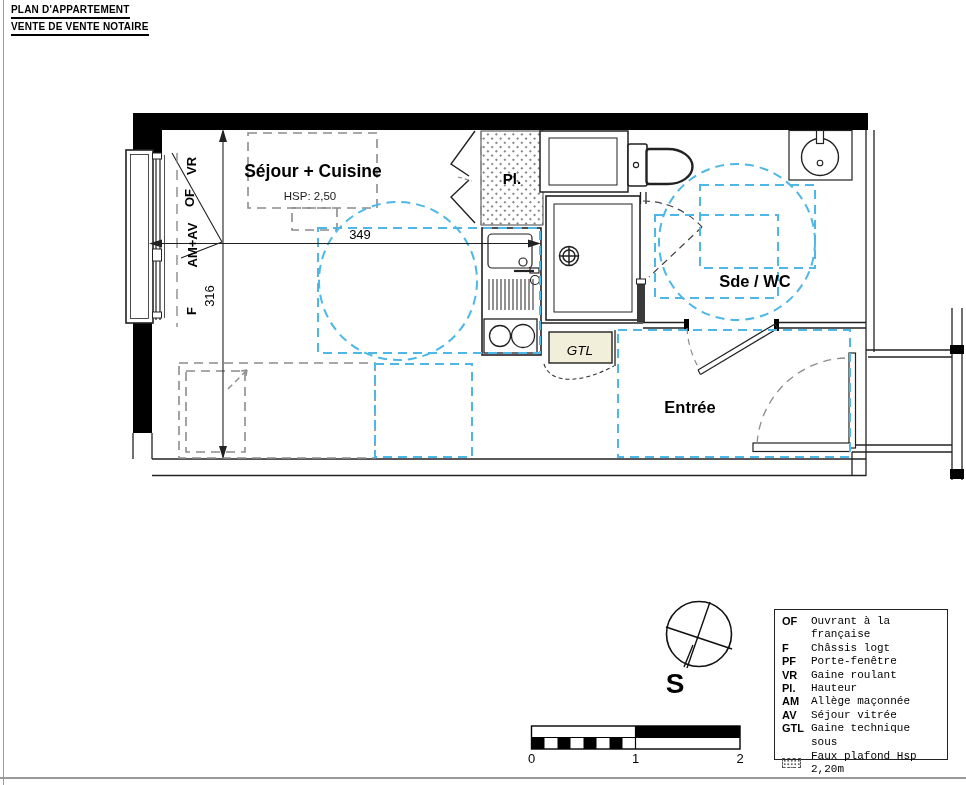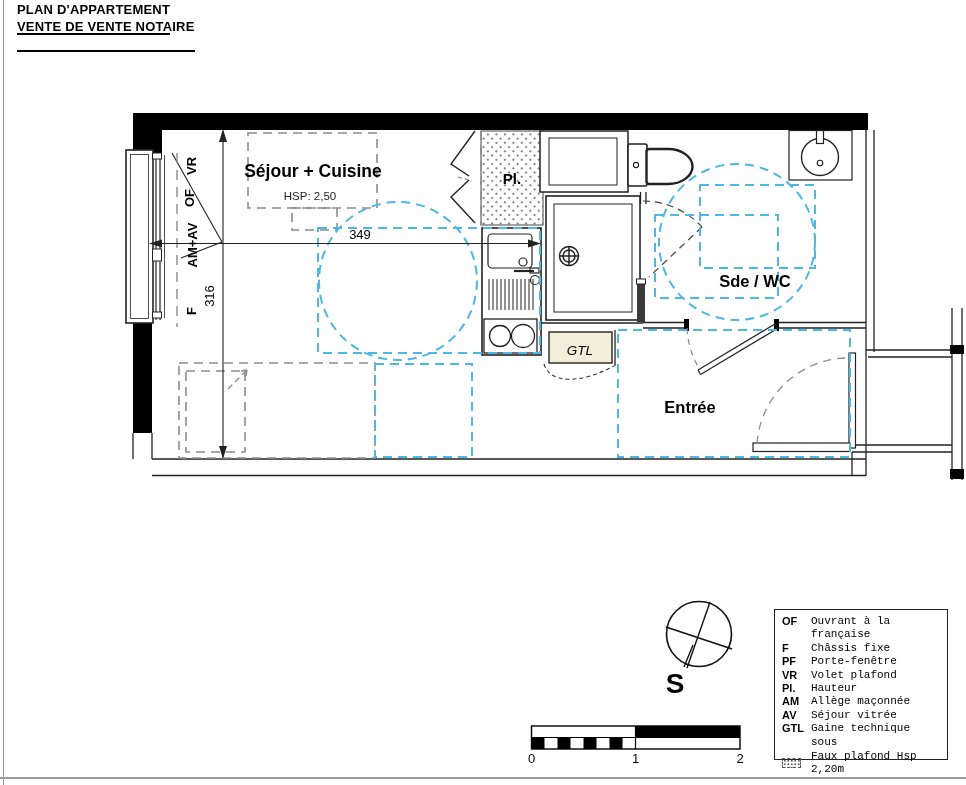--- a/index.html
+++ b/index.html
@@ -1,20 +1,20 @@
 <!DOCTYPE html>
 <html style="--accessibility-blue: #4db8e8; --gtl-fill: #f1efd9; --dash-gray: #8c8c8c;"><head>
 <meta charset="utf-8">
 <style>
   html,body{margin:0;padding:0;background:#ffffff;}
   body{width:966px;height:785px;position:relative;overflow:hidden;
        font-family:"Liberation Sans", sans-serif;color:#000;}
   svg{position:absolute;left:0;top:0;}
-  .page-title{position:absolute;left:17px;font-weight:bold;font-size:13px;
-      letter-spacing:.2px;border-bottom:2px solid #000;padding-bottom:16px;
+  .page-title{position:absolute;left:11px;font-weight:bold;font-size:10px;
+      letter-spacing:.2px;border-bottom:2px solid #000;padding-bottom:0px;
       display:inline-block;line-height:14px;}
   #title1{top:3px;}
   #title2{top:20px;}
   .legend{position:absolute;left:774px;top:609px;width:174px;height:151px;
       border:1.6px solid #222;background:#fff;box-sizing:border-box;
       padding:5px 4px 4px 7px;font-size:11px;line-height:13.4px;}
   .legend .row{display:flex;align-items:flex-start;}
   .legend .abbr{font-weight:bold;width:29px;flex:0 0 29px;}
   .legend .desc{flex:1;font-family:Liberation Mono, monospace;}
   .legend .swatch-row{display:flex;align-items:center;margin-top:1px;}
@@ -276,29 +276,29 @@
 <div id="title1" class="page-title">PLAN D'APPARTEMENT</div>
 <div id="title2" class="page-title">VENTE DE VENTE NOTAIRE</div>
 
 <div class="legend">
   <div class="row">
     <span class="abbr">OF</span>
     <span class="desc">Ouvrant à la française</span>
   </div>
   <div class="row">
     <span class="abbr">F</span>
-    <span class="desc">Châssis fixe</span>
+    <span class="desc">Châssis logt</span>
   </div>
   <div class="row">
     <span class="abbr">PF</span>
     <span class="desc">Porte-fenêtre</span>
   </div>
   <div class="row">
     <span class="abbr">VR</span>
-    <span class="desc">Volet plafond</span>
+    <span class="desc">Gaine roulant</span>
   </div>
   <div class="row">
     <span class="abbr">Pl.</span>
     <span class="desc">Hauteur</span>
   </div>
   <div class="row">
     <span class="abbr">AM</span>
     <span class="desc">Allège maçonnée</span>
   </div>
   <div class="row">

